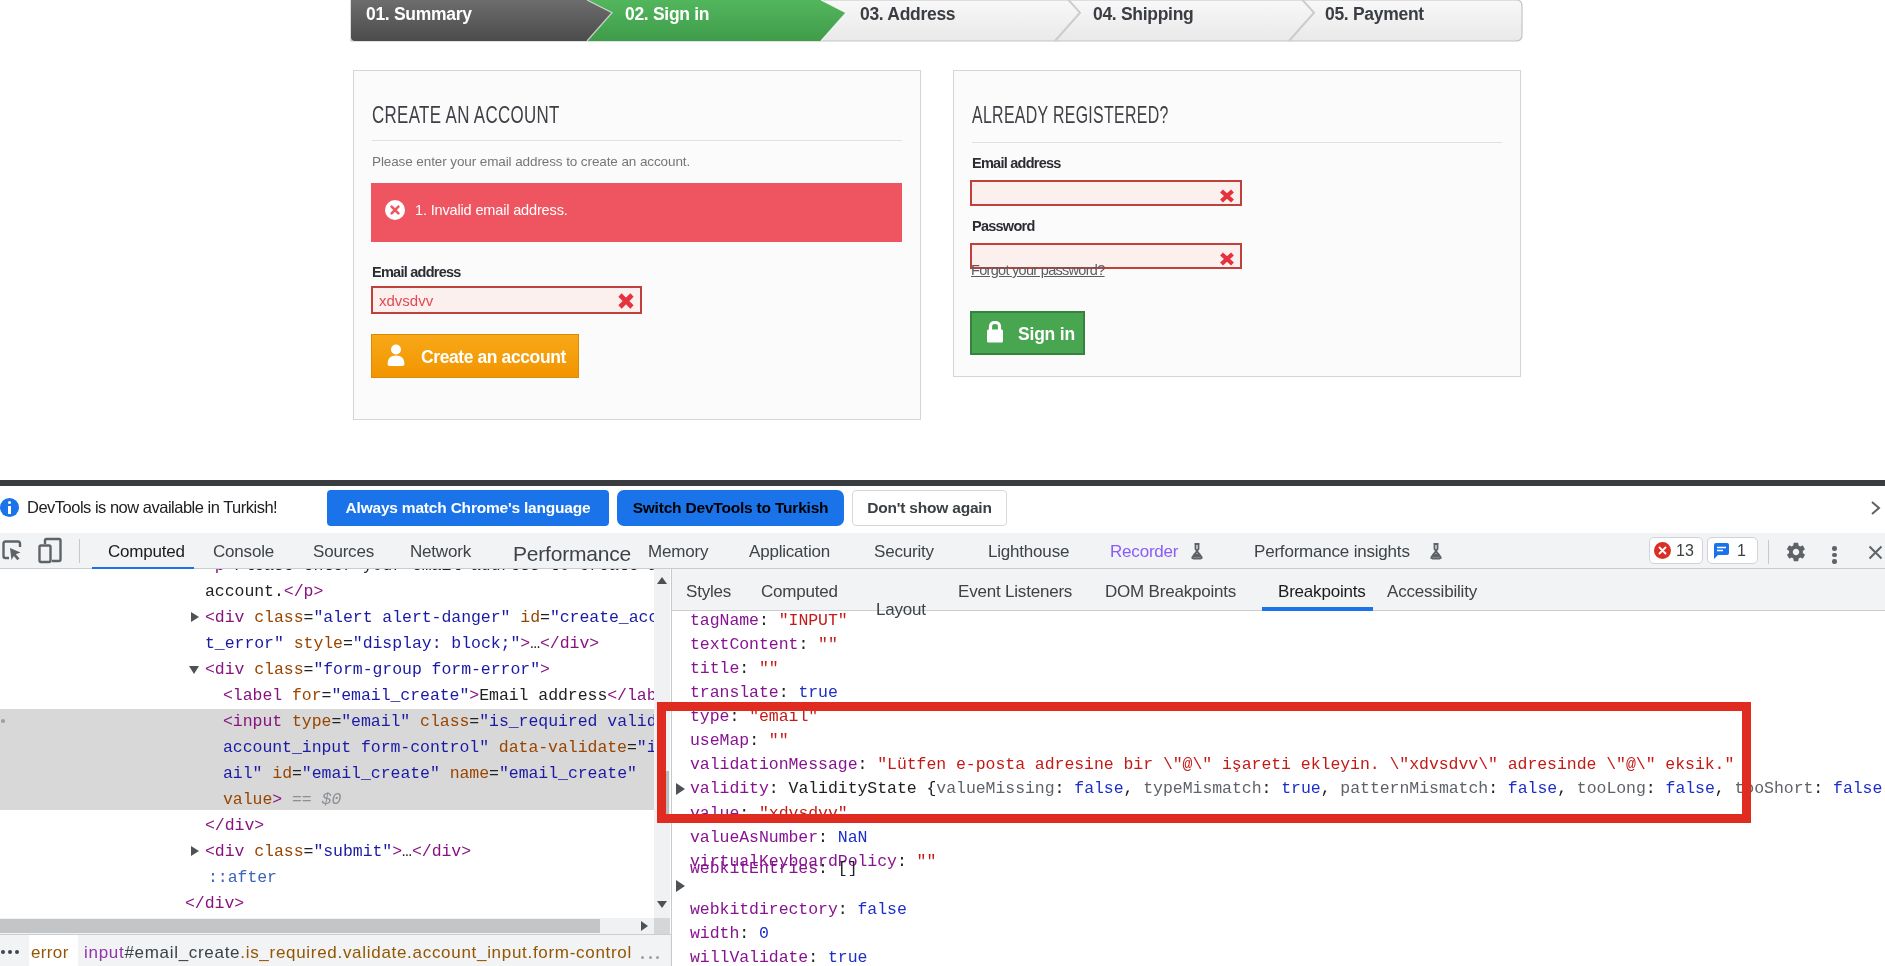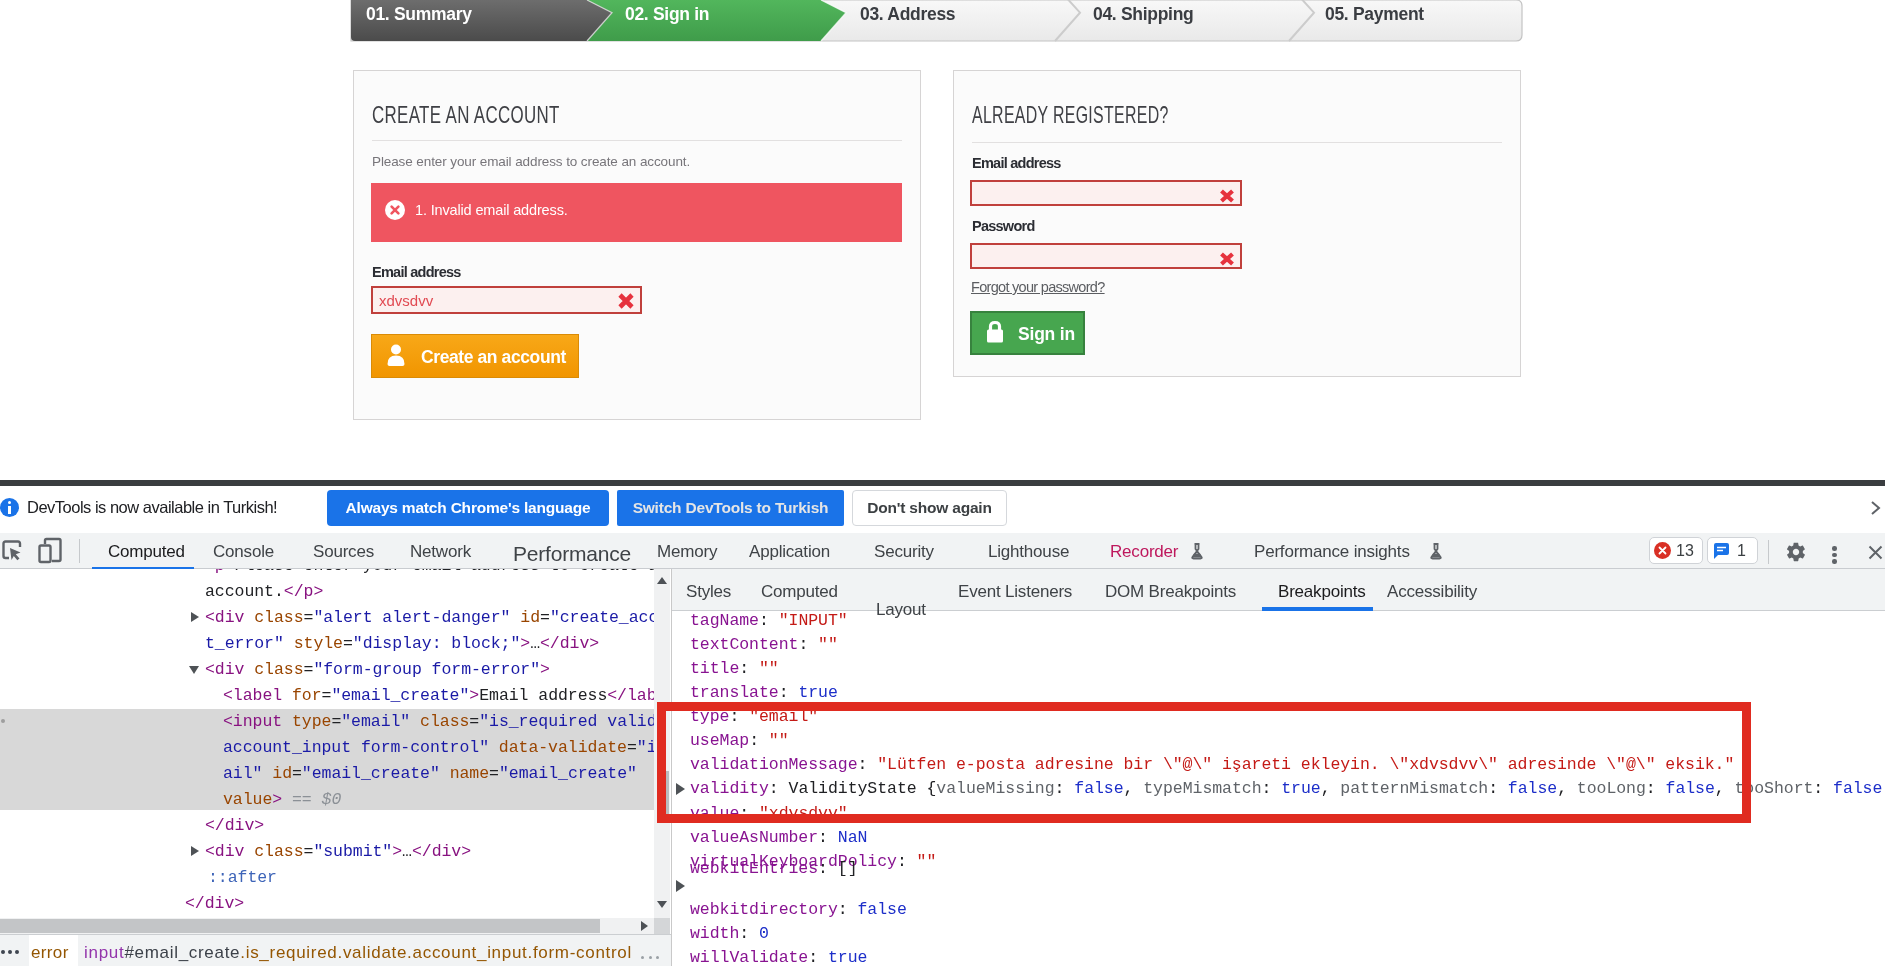--- a/index.html
+++ b/index.html
@@ -68,59 +68,59 @@
 <div class="abs" style="left:972px;top:155px;font-size:14.5px;font-weight:bold;color:#2b2d33;letter-spacing:-0.75px;">Email address</div>
 <div class="abs" style="left:970px;top:180px;width:272px;height:26px;background:#fcf0ef;border:2px solid #c0403c;box-sizing:border-box;"></div>
 <svg class="abs" style="left:1219px;top:189px" width="16" height="14" viewBox="0 0 16 14">
 <path d="M2.5 2 L13.5 12 M13.5 2 L2.5 12" stroke="#e6323d" stroke-width="4.2" stroke-linecap="butt"></path>
   </svg>
 <div class="abs" style="left:972px;top:218px;font-size:14.5px;font-weight:bold;color:#2b2d33;letter-spacing:-0.75px;">Password</div>
 <div class="abs" style="left:970px;top:243px;width:272px;height:26px;background:#fcf0ef;border:2px solid #c0403c;box-sizing:border-box;"></div>
 <svg class="abs" style="left:1219px;top:252px" width="16" height="14" viewBox="0 0 16 14">
 <path d="M2.5 2 L13.5 12 M13.5 2 L2.5 12" stroke="#e6323d" stroke-width="4.2" stroke-linecap="butt"></path>
   </svg>
-<div class="abs" style="left:971px;top:279px;font-size:14.5px;color:#5b5d61;text-decoration:underline;letter-spacing:-0.7px;text-align:center;">Forgot your password?</div>
+<div class="abs" style="left:971px;top:262px;font-size:14.5px;color:#5b5d61;text-decoration:underline;letter-spacing:-0.7px;text-align:center;">Forgot your password?</div>
 <div class="abs" style="left:970px;top:311px;width:115px;height:44px;background:#47a64f;border:2px solid #37823e;box-sizing:border-box;"></div>
 <svg class="abs" style="left:985px;top:320px" width="20" height="23" viewBox="0 0 20 23">
 <rect x="2" y="9.5" width="16" height="13" rx="1.5" fill="#fff"></rect>
 <path d="M5.5 10 V6.5 Q5.5 2.5 10 2.5 Q14.5 2.5 14.5 6.5 V10" fill="none" stroke="#fff" stroke-width="3.2"></path>
   </svg>
 <div class="abs" style="left:1018px;top:324px;font-size:17.5px;font-weight:bold;color:#fff;letter-spacing:-0.2px;">Sign in</div>
 <div class="abs" style="left:0;top:480px;width:1885px;height:6px;background:#3a3d40;"></div>
 <div class="abs" style="left:0;top:486px;width:1885px;height:47px;background:#fff;"></div>
 <div class="abs" style="left:0px;top:498px;width:19px;height:19px;border-radius:50%;background:#1a73e8;"></div>
 <div class="abs" style="left:8px;top:501px;width:3px;height:3px;background:#fff;border-radius:50%;"></div>
 <div class="abs" style="left:8px;top:506px;width:3px;height:8px;background:#fff;"></div>
 <div class="abs" style="left:27px;top:498px;font-size:16.5px;color:#202124;letter-spacing:-0.5px;">DevTools is now available in Turkish!</div>
 <div class="abs" style="left:327px;top:490px;width:282px;height:36px;background:#1a73e8;border-radius:4px;color:#fff;font-size:15.5px;font-weight:bold;text-align:center;line-height:36px;letter-spacing:-0.2px;">Always match Chrome's language</div>
-<div class="abs" style="left:617px;top:490px;width:227px;height:36px;background:#1a73e8;border-radius:2px;color:#e5e5e5;font-size:15.5px;font-weight:bold;text-align:center;line-height:36px;letter-spacing:-0.2px;">Switch DevTools to Turkish</div>
+<div class="abs" style="left:617px;top:490px;width:227px;height:36px;background:#1a73e8;border-radius:7px;color:#000000;font-size:15.5px;font-weight:bold;text-align:center;line-height:36px;letter-spacing:-0.2px;">Switch DevTools to Turkish</div>
 <div class="abs" style="left:852px;top:490px;width:155px;height:36px;background:#fff;border:1px solid #d5d8dc;border-radius:4px;box-sizing:border-box;color:#3c4043;font-size:15.5px;font-weight:bold;text-align:center;line-height:34px;letter-spacing:-0.2px;">Don't show again</div>
 <svg class="abs" style="left:1869px;top:500px" width="12" height="16" viewBox="0 0 12 16">
 <path d="M3 2 L10 8 L3 14" fill="none" stroke="#5f6368" stroke-width="2"></path>
   </svg>
 <div class="abs" style="left:0;top:533px;width:1885px;height:35px;background:#f1f3f4;border-bottom:1px solid #c9ccd0;box-sizing:content-box;"></div>
 <svg class="abs" style="left:1px;top:539px" width="22" height="25" viewBox="0 0 22 25">
 <path d="M19 8 V4.5 Q19 2.5 17 2.5 H4.5 Q2.5 2.5 2.5 4.5 V17 Q2.5 19 4.5 19 H8" fill="none" stroke="#5f6368" stroke-width="2.4"></path>
 <path d="M9 9 L19.5 13.5 L14.8 15.2 L18.5 19.5 L16.3 21.3 L12.8 17 L10.5 21 Z" fill="#5f6368"></path>
   </svg>
 <svg class="abs" style="left:37px;top:537px" width="26" height="28" viewBox="0 0 26 28">
 <path d="M8 7 V3.5 Q8 2 9.5 2 H22 Q23.5 2 23.5 3.5 V22.5 Q23.5 24 22 24 H15" fill="none" stroke="#5f6368" stroke-width="2.4"></path>
 <rect x="2.5" y="8.5" width="11" height="16.5" rx="1.5" fill="#f1f3f4" stroke="#5f6368" stroke-width="2.4"></rect>
   </svg>
 <div class="abs" style="left:79px;top:539px;width:1px;height:24px;background:#c6c9cc;"></div>
 <div class="abs" style="left:108px;top:542px;font-size:17px;color:#1b1b1d;letter-spacing:-0.2px;">Computed</div>
 <div class="abs" style="left:213px;top:542px;font-size:17px;color:#3f4347;letter-spacing:-0.2px;">Console</div>
 <div class="abs" style="left:313px;top:542px;font-size:17px;color:#3f4347;letter-spacing:-0.2px;">Sources</div>
 <div class="abs" style="left:410px;top:542px;font-size:17px;color:#3f4347;letter-spacing:-0.2px;">Network</div>
 <div class="abs" style="left:513px;top:542px;font-size:21px;color:#3f4347;letter-spacing:-0.2px;">Performance</div>
-<div class="abs" style="left:648px;top:542px;font-size:17px;color:#3f4347;letter-spacing:-0.2px;margin-left:9px;">Memory</div>
+<div class="abs" style="left:648px;top:542px;font-size:17px;color:#3f4347;letter-spacing:-0.2px;">Memory</div>
 <div class="abs" style="left:749px;top:542px;font-size:17px;color:#3f4347;letter-spacing:-0.2px;">Application</div>
 <div class="abs" style="left:874px;top:542px;font-size:17px;color:#3f4347;letter-spacing:-0.2px;">Security</div>
 <div class="abs" style="left:988px;top:542px;font-size:17px;color:#3f4347;letter-spacing:-0.2px;">Lighthouse</div>
-<div class="abs" style="left:1110px;top:542px;font-size:17px;color:#be185d;letter-spacing:-0.2px;">Recorder</div>
+<div class="abs" style="left:1110px;top:542px;font-size:17px;color:#8b5cf6;letter-spacing:-0.2px;">Recorder</div>
 <div class="abs" style="left:1254px;top:542px;font-size:17px;color:#3f4347;letter-spacing:-0.2px;">Performance insights</div>
 <svg class="abs" style="left:1189px;top:542px" width="16" height="18" viewBox="0 0 16 18">
 <path d="M5.5 2 H10.5 M6.5 2 V7 L12.5 15 Q13.5 16.5 11.5 16.5 H4.5 Q2.5 16.5 3.5 15 L9.5 7 V2" fill="none" stroke="#5f6368" stroke-width="1.8"></path>
 <path d="M5 11.5 H11 L12.5 14.5 Q13 15.5 11.8 15.5 H4.2 Q3 15.5 3.5 14.5 Z" fill="#5f6368"></path>
   </svg>
 <svg class="abs" style="left:1428px;top:542px" width="16" height="18" viewBox="0 0 16 18">
 <path d="M5.5 2 H10.5 M6.5 2 V7 L12.5 15 Q13.5 16.5 11.5 16.5 H4.5 Q2.5 16.5 3.5 15 L9.5 7 V2" fill="none" stroke="#5f6368" stroke-width="1.8"></path>
 <path d="M5 11.5 H11 L12.5 14.5 Q13 15.5 11.8 15.5 H4.2 Q3 15.5 3.5 14.5 Z" fill="#5f6368"></path>
   </svg>
 <div class="abs" style="left:92px;top:567px;width:102px;height:4px;background:#1a73e8;"></div>

